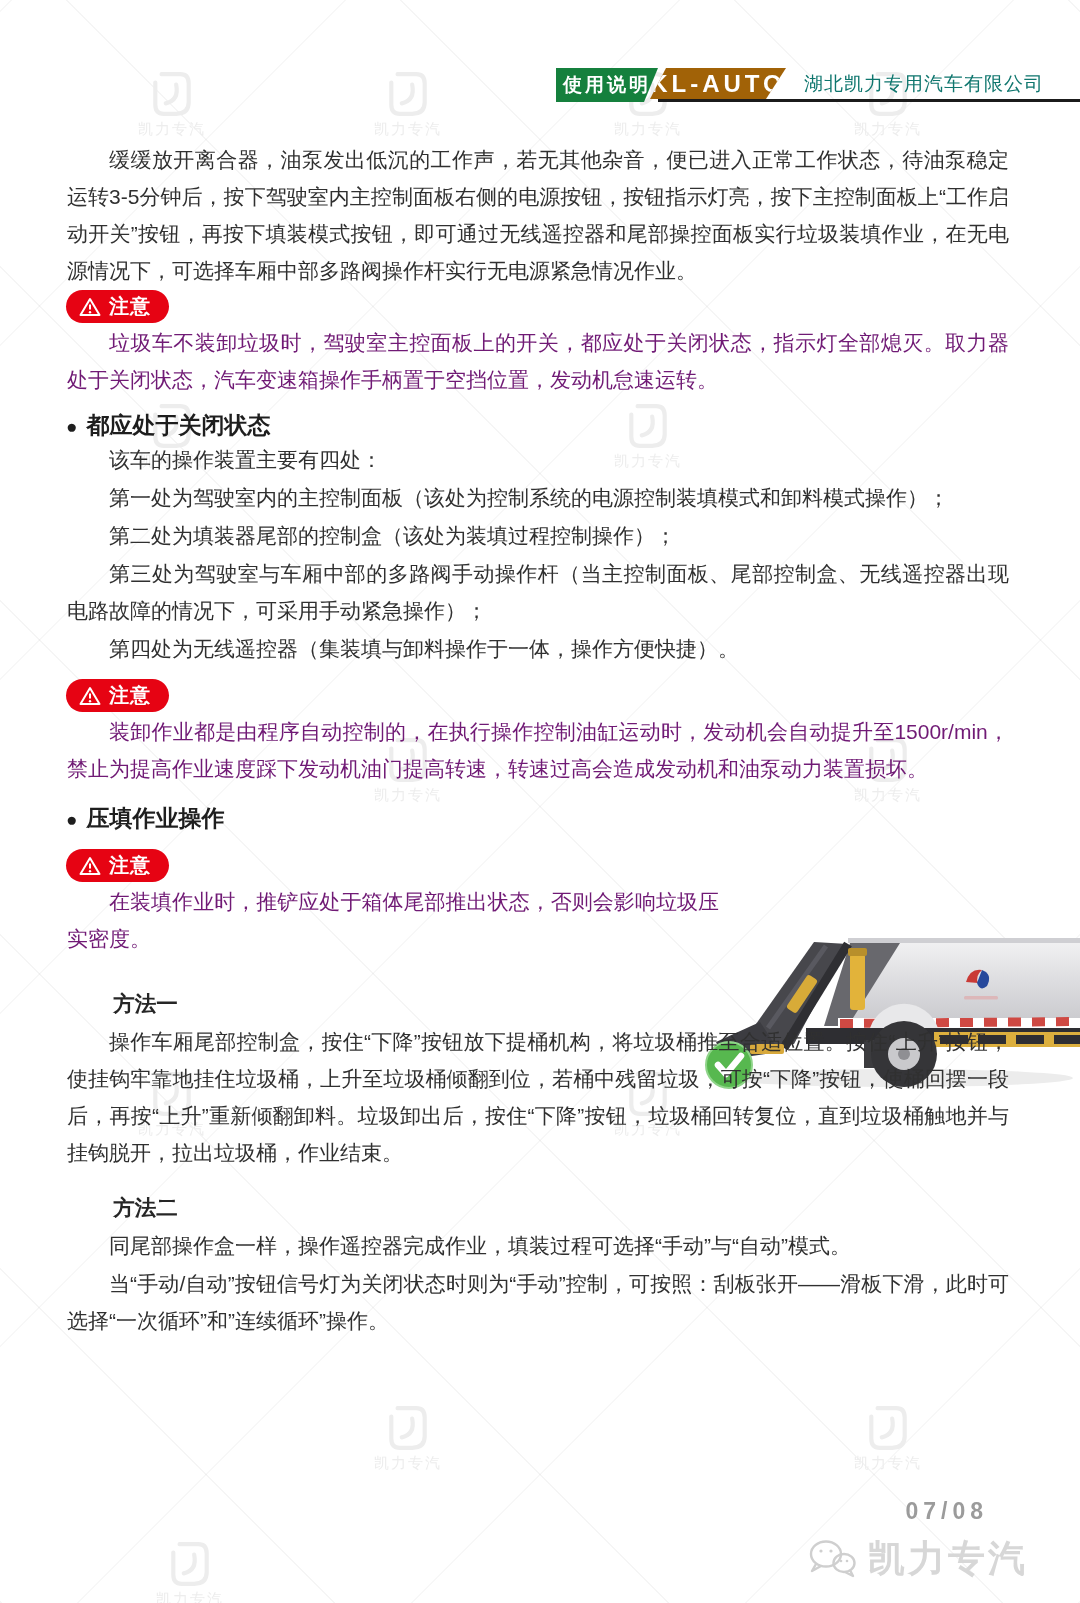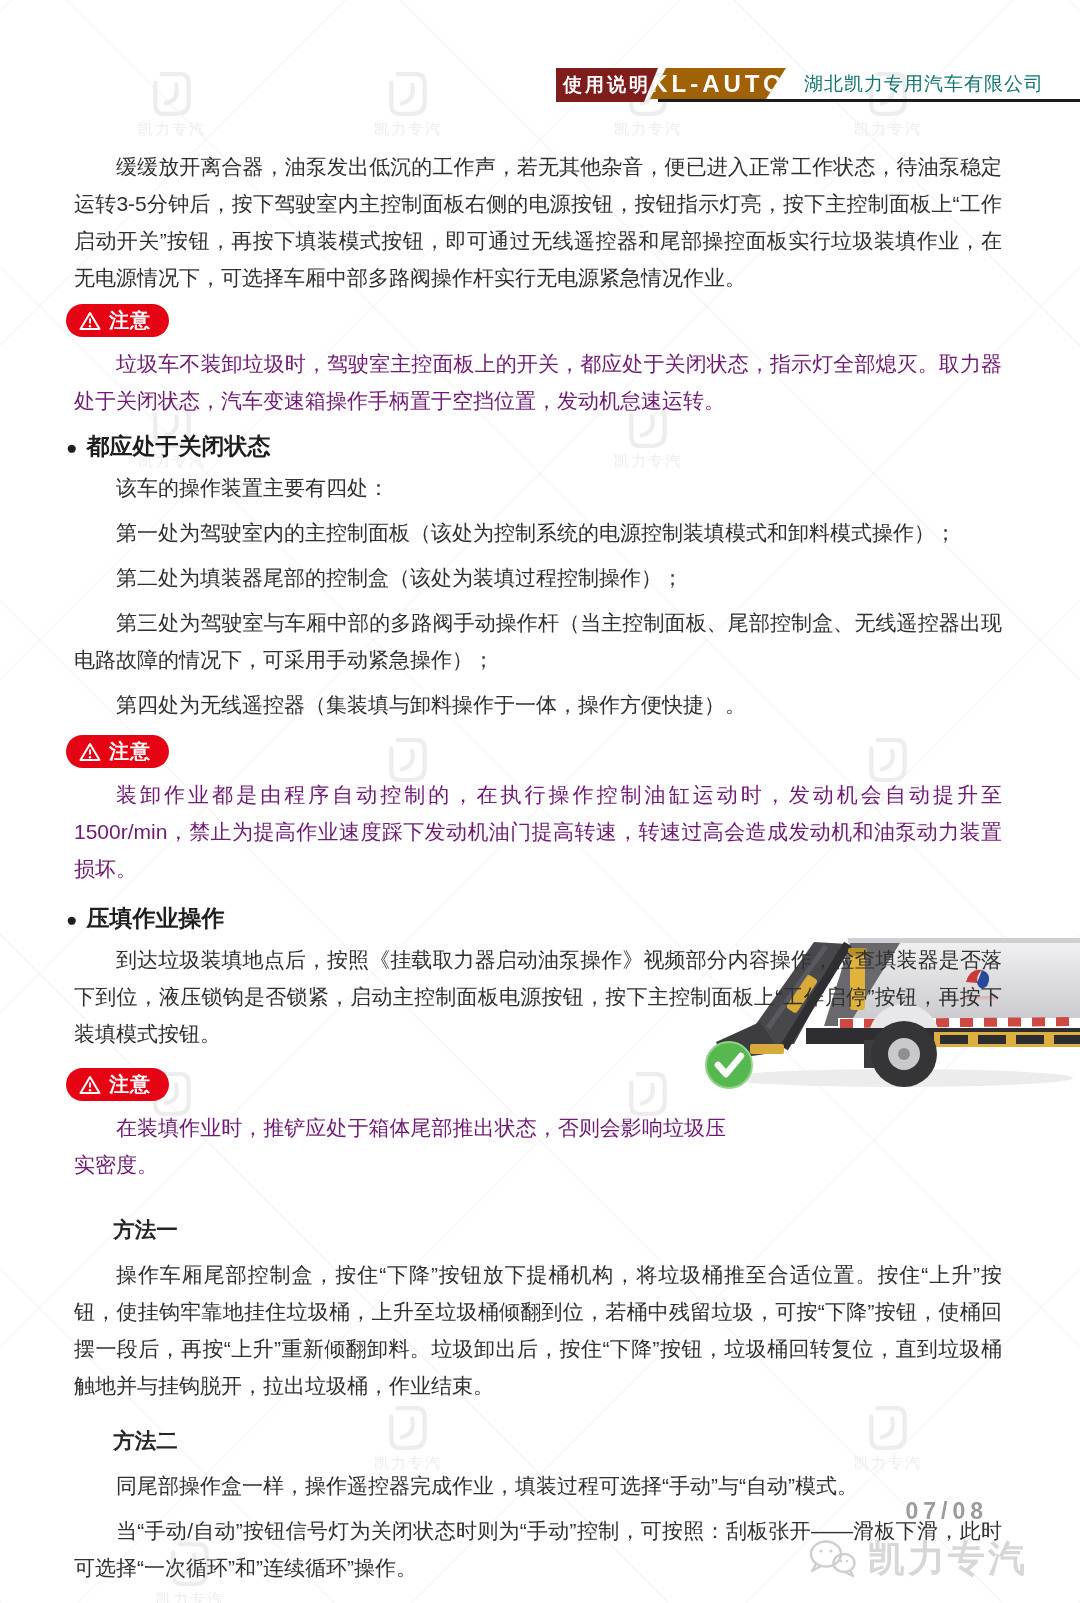--- a/index.html
+++ b/index.html
@@ -11,32 +11,32 @@
     background-image:
       repeating-linear-gradient(45deg, rgba(160,160,160,0.10) 0 1.5px, transparent 1.5px 236px),
       repeating-linear-gradient(-45deg, rgba(160,160,160,0.08) 0 1.5px, transparent 1.5px 236px);
   }
   .wm-tile{position:absolute;width:120px;text-align:center;color:#ededed;}
   .wm-tile svg{display:block;margin:0 auto 2px;}
   .wm-tile span{font-size:15px;letter-spacing:2px;color:#ededed;}
 
   
   .hdr{position:absolute;top:68px;left:556px;right:0;height:34px;display:flex;align-items:stretch;z-index:3;}
-  .hdr-tag{background:#7f1d1d;color:#fff;font-weight:bold;font-size:19px;letter-spacing:3px;
+  .hdr-tag{background:#15803d;color:#fff;font-weight:bold;font-size:19px;letter-spacing:3px;
     display:flex;align-items:center;justify-content:center;width:102px;
     clip-path:polygon(0 0,100% 0,calc(100% - 14px) 100%,0 100%);}
   .hdr-right{display:flex;flex:1;border-bottom:3px solid #1b1b1b;}
   .hdr-brand{background:#a16207;color:#fff;font-weight:bold;font-size:24px;letter-spacing:4px;
     display:flex;align-items:center;justify-content:center;width:136px;margin-left:-8px;
     clip-path:polygon(16px 0,100% 0,calc(100% - 20px) 100%,0 100%);}
   .hdr-co{color:#0f766e;font-size:19px;letter-spacing:1px;display:flex;align-items:center;padding-left:18px;}
 
   
   .content{position:relative;z-index:2;padding:140px 70px 0 66px;}
-  p.body{margin:8px;font-size:21px;line-height:37px;color:#303030;text-align:justify;text-indent:2em;}
+  p.body{margin:1px;font-size:21px;line-height:37px;color:#303030;text-align:justify;text-indent:2em;}
   p.red{color:#701a75;}
   .badge-row{margin:0;line-height:0;}
   .notice-badge{display:inline-flex;align-items:center;gap:8px;background:#e60313;color:#fff;
     border-radius:20px;padding:5px 18px 5px 13px;font-size:20px;font-weight:bold;letter-spacing:1px;line-height:23px;}
   .sec-head{display:flex;align-items:center;gap:9px;margin:12px 0 0;height:30px;
     font-size:23px;font-weight:bold;color:#1e1e1e;}
   .sec-head .bullet{font-size:19px;line-height:1;transform:translateY(1px);}
   .method-head{margin:0;font-size:21.5px;font-weight:bold;color:#262626;text-indent:2.2em;line-height:35px;}
   .narrow{width:652px;}
   .mt8{margin-top:8px;} .mt12{margin-top:12px;} .mt16{margin-top:16px;} .mt34{margin-top:30px;}
@@ -158,21 +158,20 @@
         </svg>
         <span>注意</span>
       </span>
     </div>
     <p class="body red">装卸作业都是由程序自动控制的，在执行操作控制油缸运动时，发动机会自动提升至1500r/min，禁止为提高作业速度踩下发动机油门提高转速，转速过高会造成发动机和油泵动力装置损坏。</p>
 
     <div class="sec-head mt16">
       <span class="bullet">●</span>
       <span>压填作业操作</span>
     </div>
-    <p class="body mt8">到达垃圾装填地点后，按照《挂载取力器启动油泵操作》视频部分内容操作，检查填装器是否落下到位，液压锁钩是否锁紧，启动主控制面板电源按钮，按下主控制面板上“工作启停”按钮，再按下装填模式按钮。</p>
 
     <div class="badge-row mt16">
       <span class="notice-badge">
         <svg width="22" height="20" viewBox="0 0 22 20">
           <path d="M11 2 L20.5 18 H1.5 Z" fill="none" stroke="#fff" stroke-width="2" stroke-linejoin="round"></path>
           <line x1="11" y1="7.5" x2="11" y2="12.5" stroke="#fff" stroke-width="2"></line>
           <circle cx="11" cy="15.2" r="1.2" fill="#fff"></circle>
         </svg>
         <span>注意</span>
       </span>

